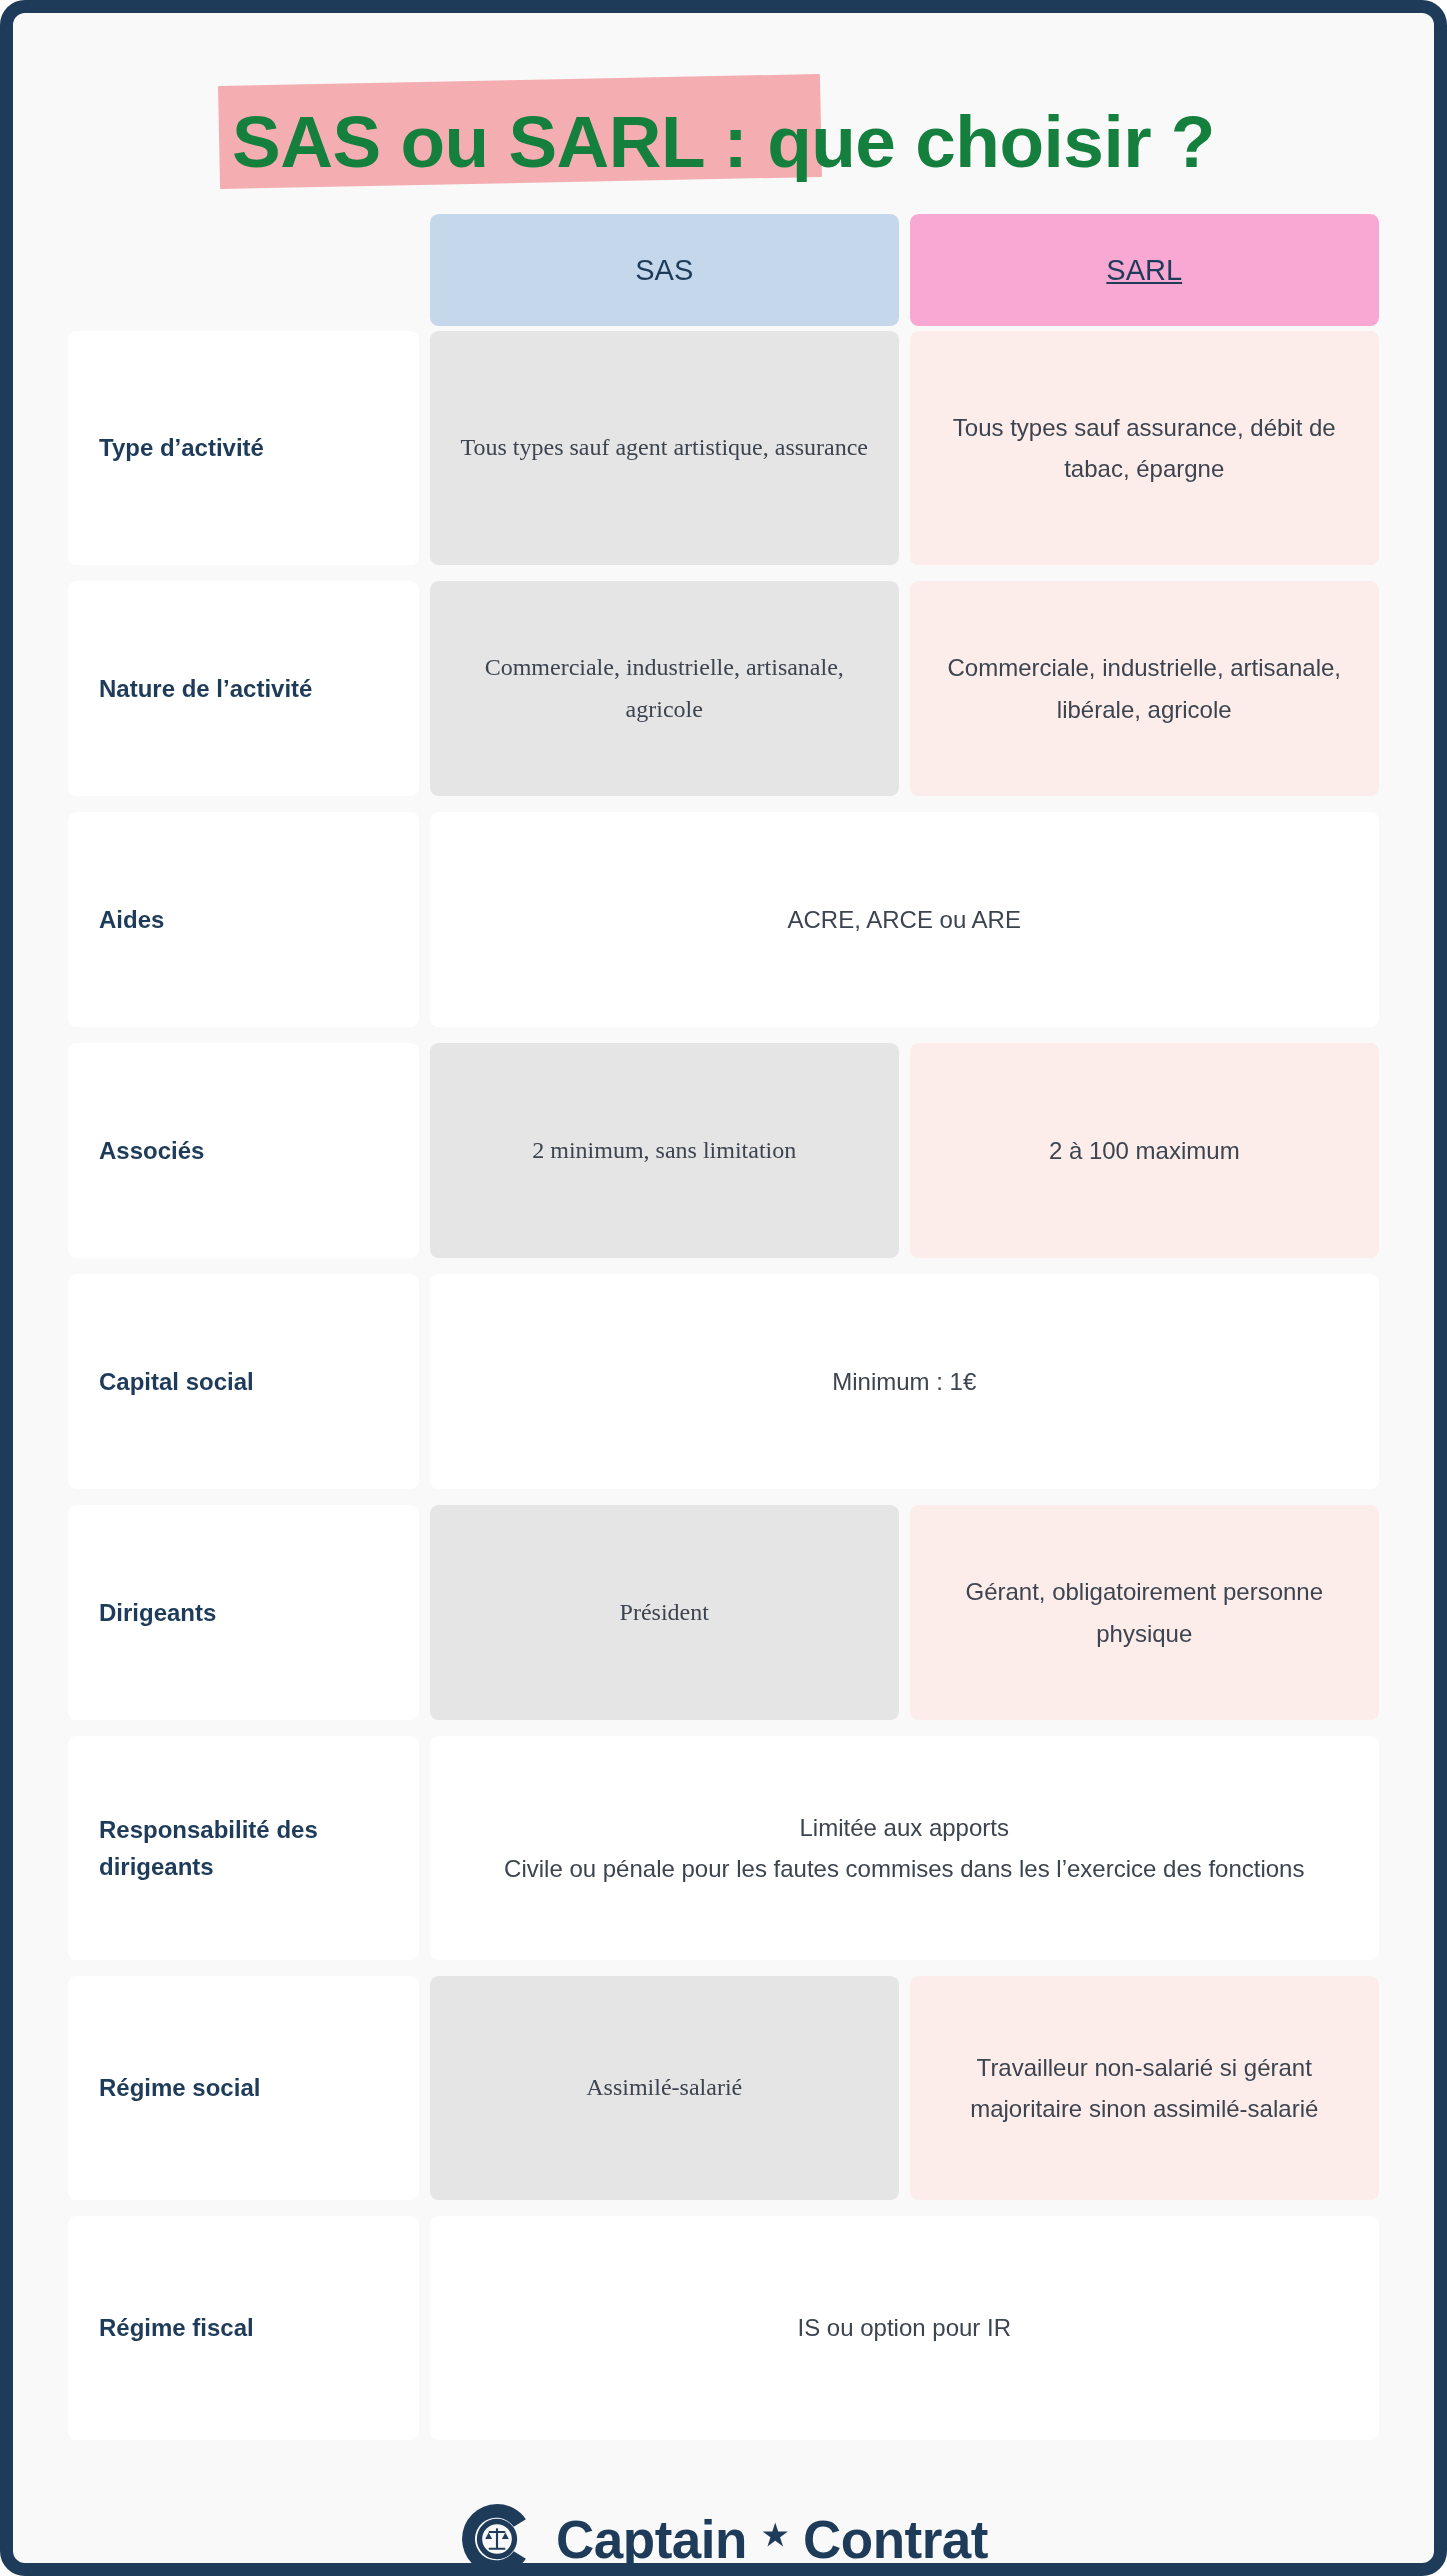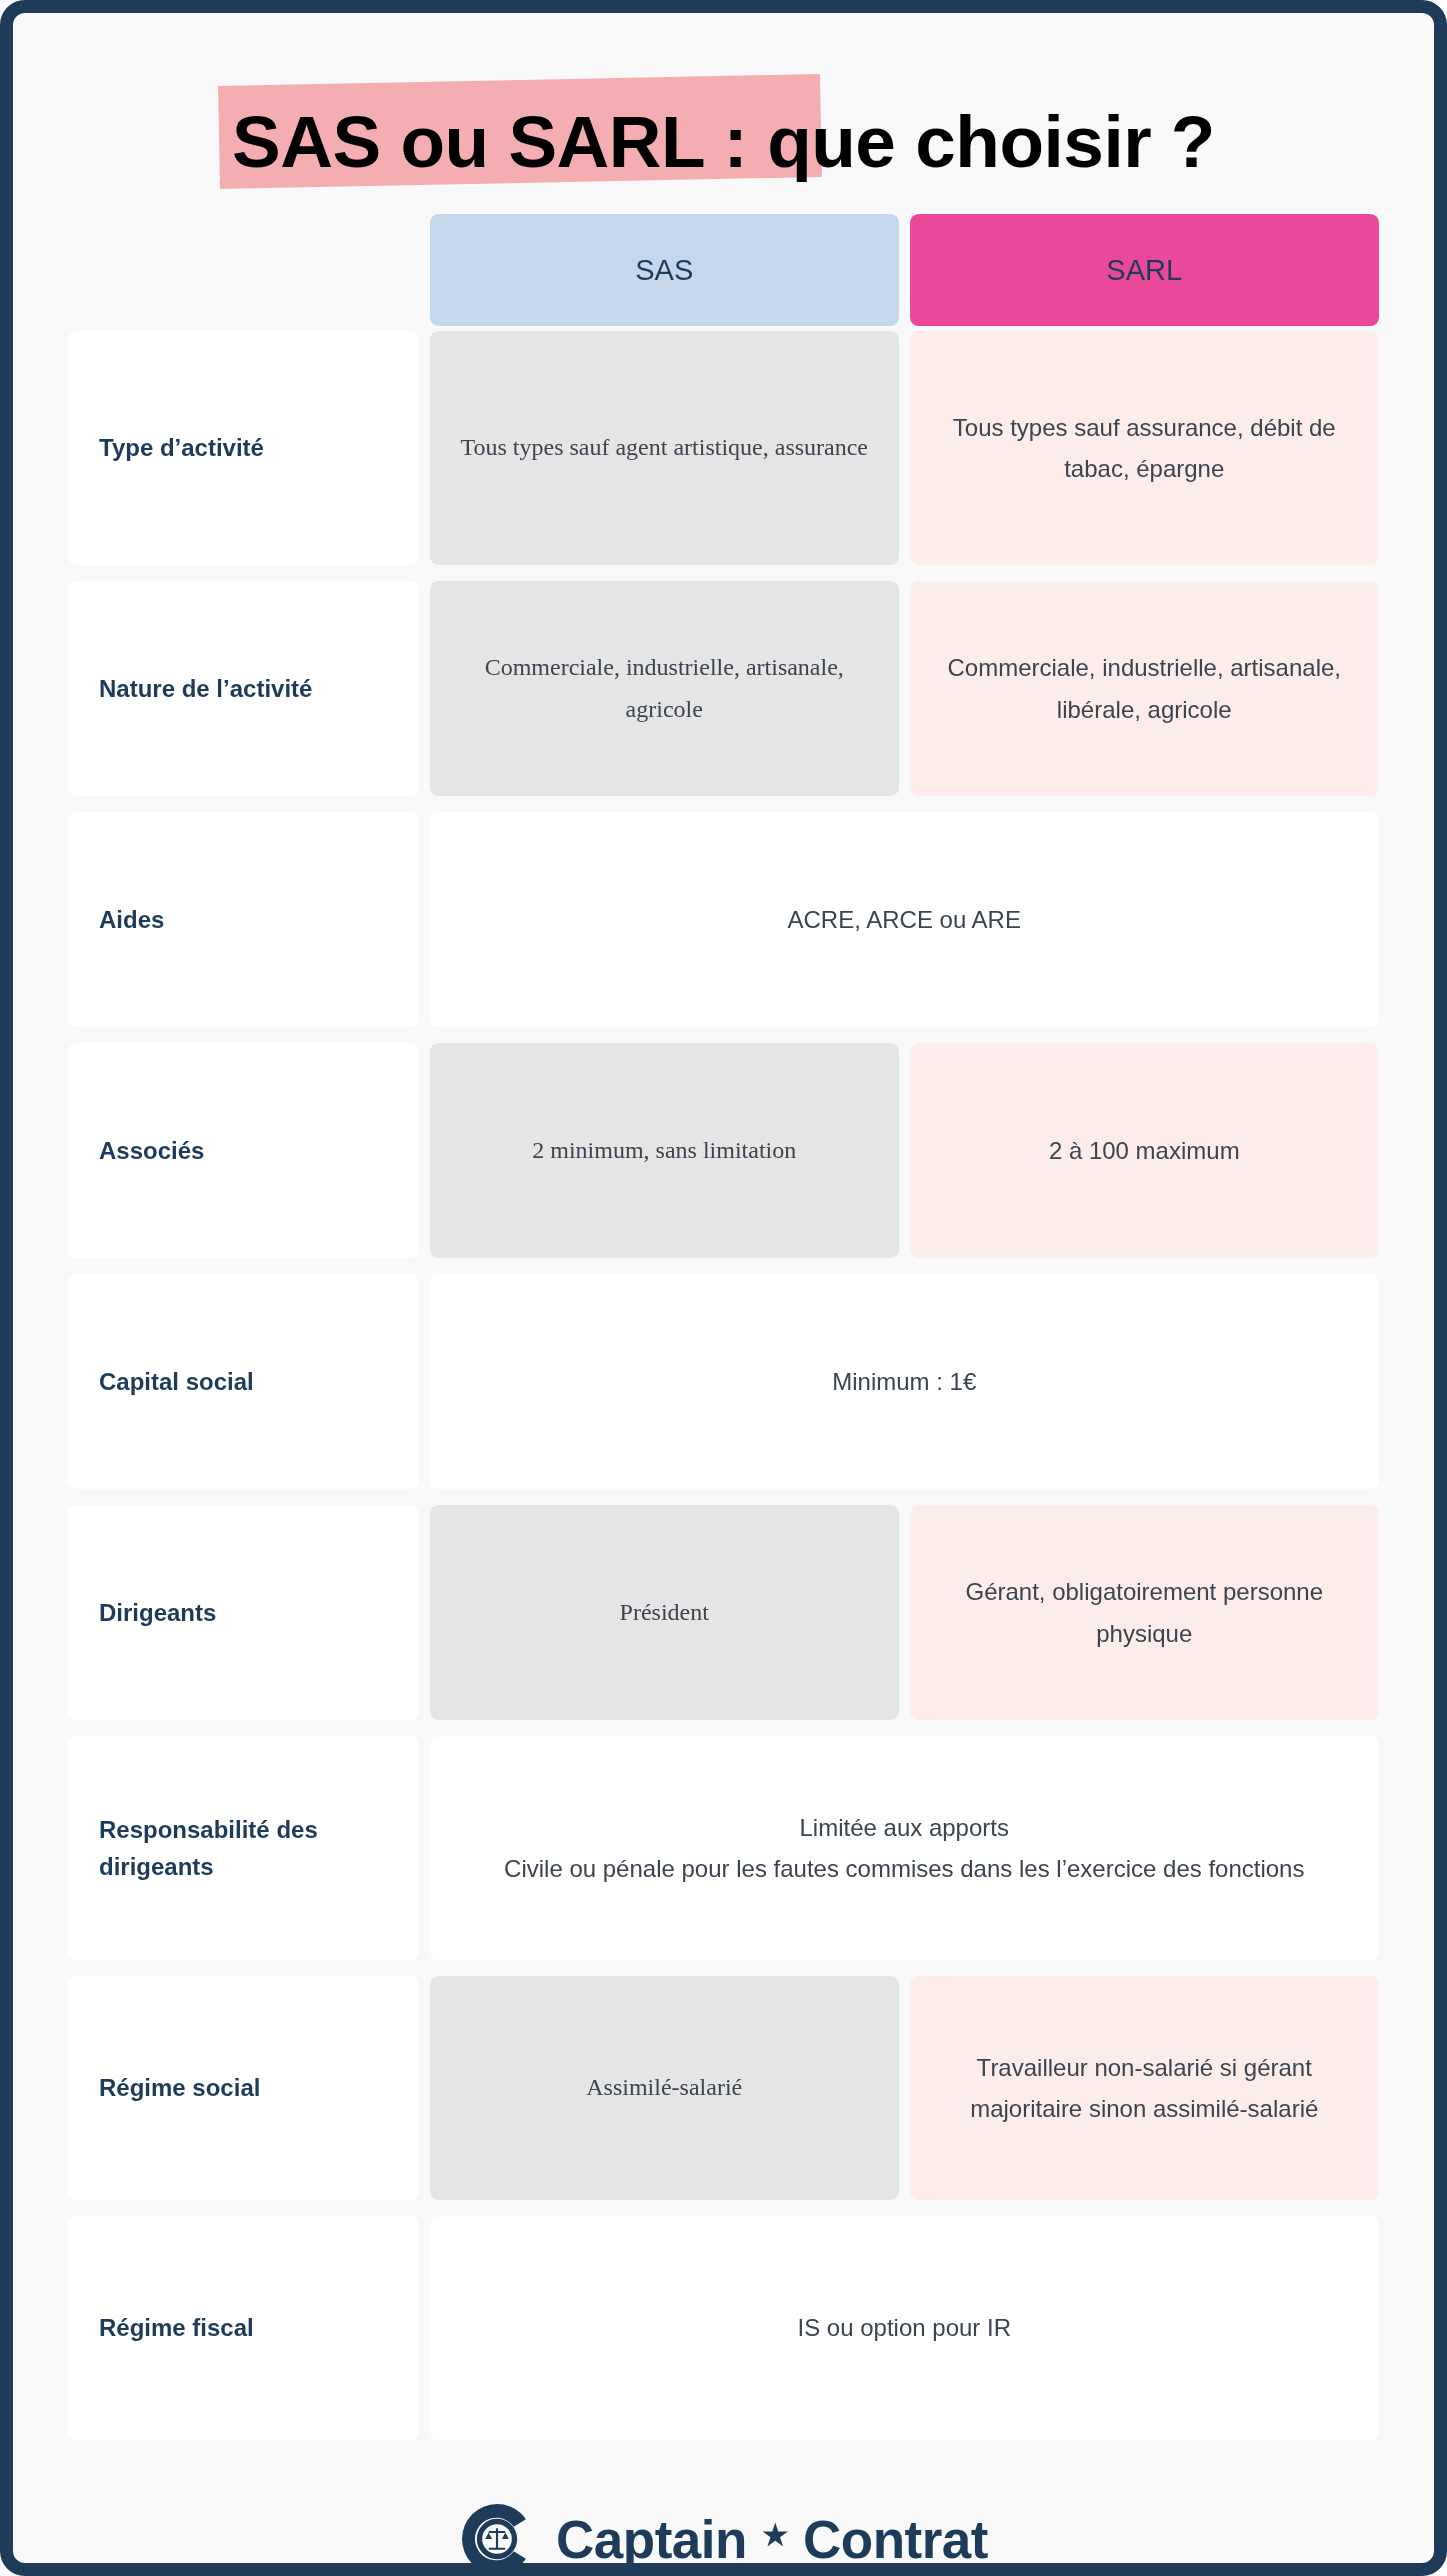--- a/index.html
+++ b/index.html
@@ -27,21 +27,21 @@
     padding: 55px 0 0 0;
     height: 201px;
     display: flex;
     align-items: center;
     justify-content: center;
   }
   .title {
     position: relative;
     font-size: 73px;
     font-weight: bold;
-    color: #000000;
+    color: #15803d;
     letter-spacing: -0.5px;
     white-space: nowrap;
     line-height: 1;
   }
   .title .hl-box {
     position: absolute;
     left: -13.4px;
     top: -25px;
     width: 602px;
     height: 103px;
@@ -112,21 +112,21 @@
     flex: 1 1 0;
     border-radius: 8.6px;
     display: flex;
     align-items: center;
     justify-content: center;
     font-size: 29px;
     color: #1e3c5a;
     height: 112px;
   }
   .head-sas  { background: #c5d7eb; }
-  .head-sarl { background: #ec4899; }
+  .head-sarl { background: #f9a8d4; text-decoration: underline; }
 
   .bg-sas  { background: #e5e5e5; font-family: Liberation Serif, serif; }
   .bg-sarl { background: #fcecea; }
 
   .h-tall   { min-height: 234px; }
   .h-med    { min-height: 224px; }
   .h-reg    { min-height: 215px; }
 
   
   .footer {

